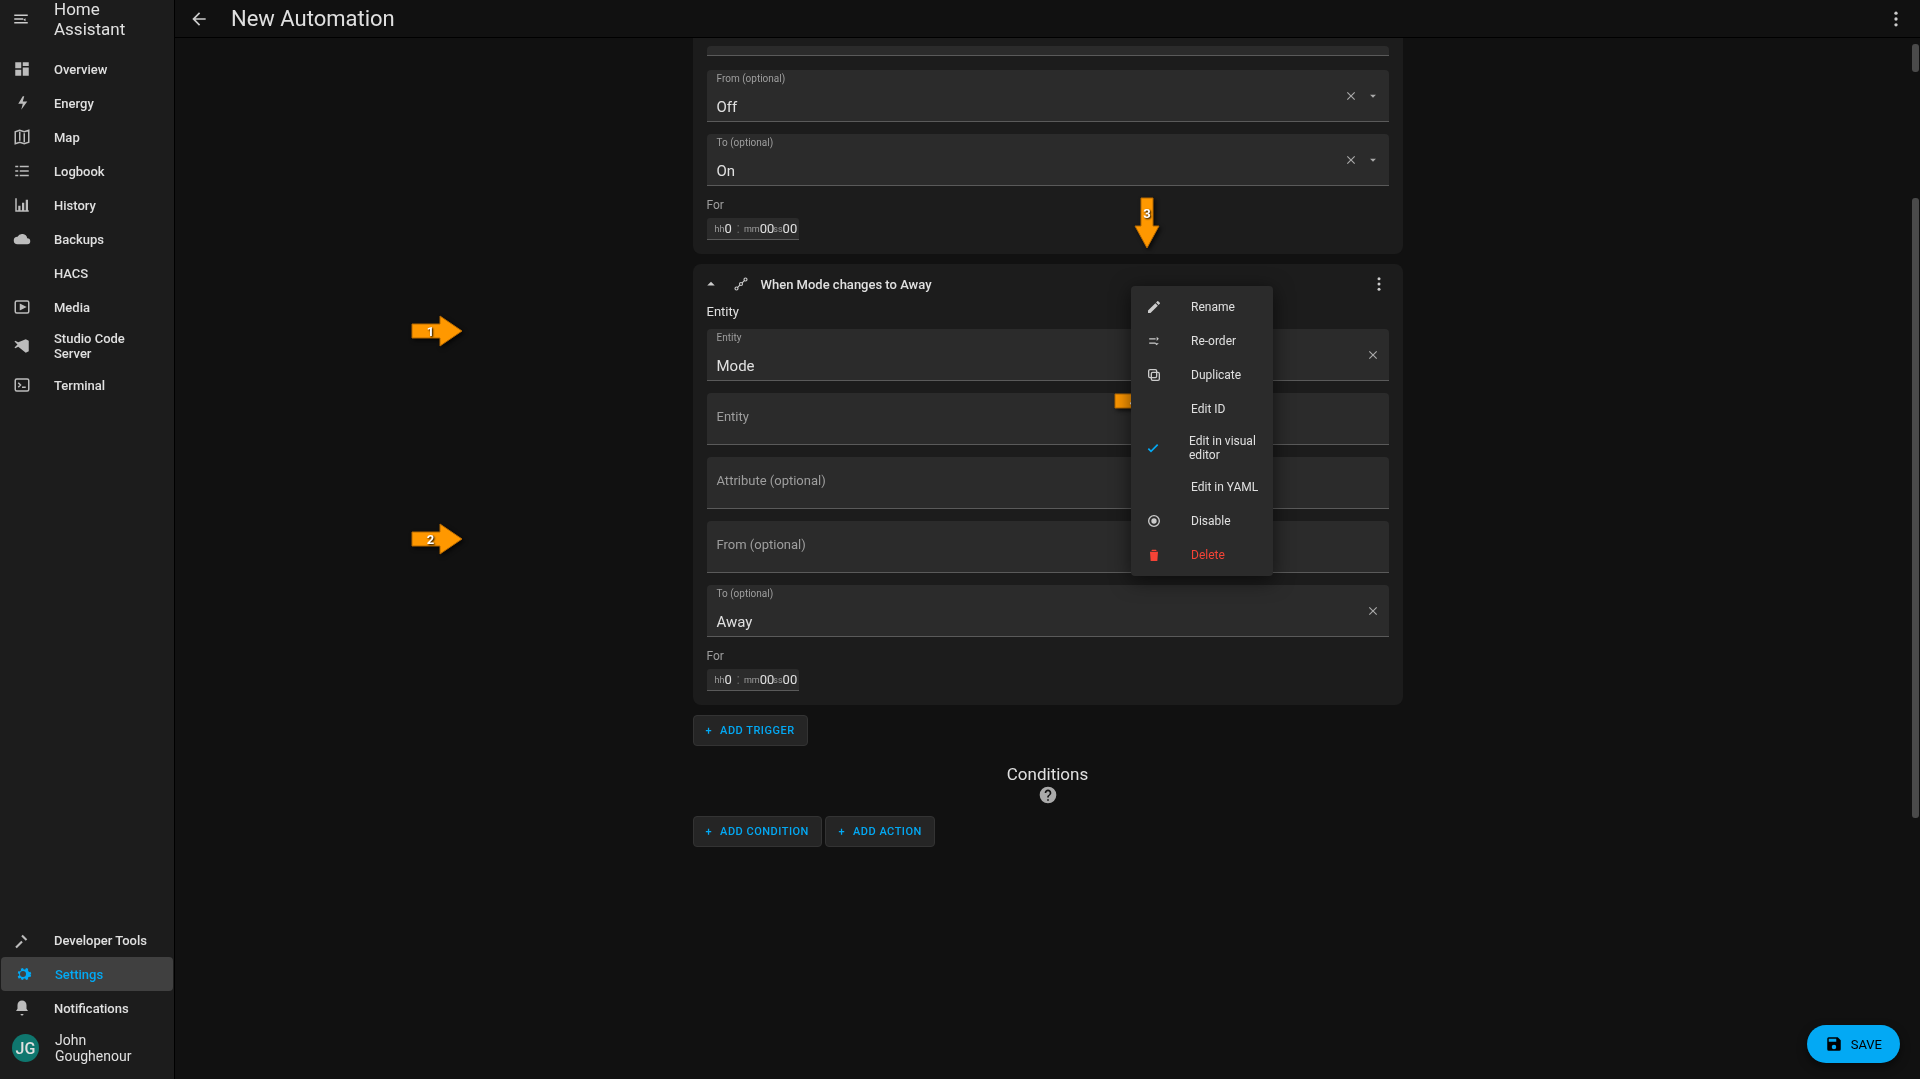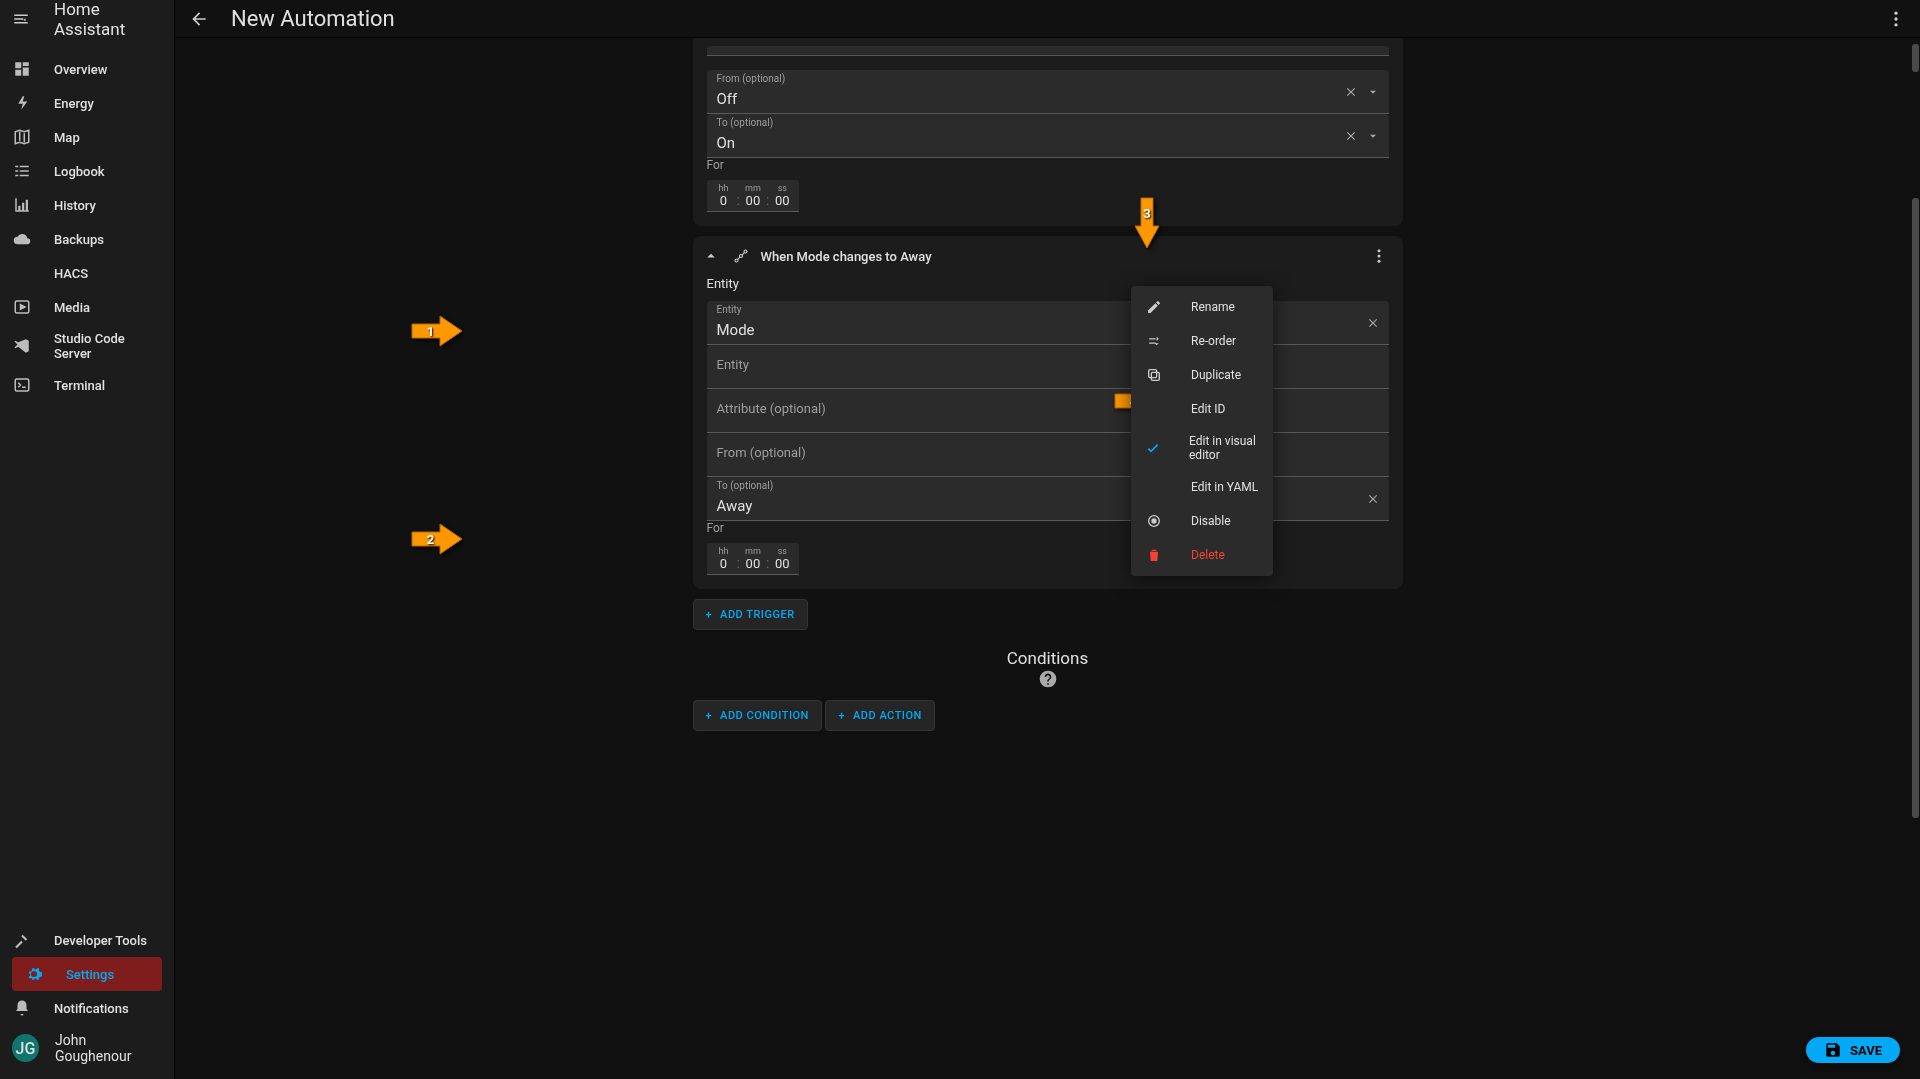--- a/index.html
+++ b/index.html
@@ -54,24 +54,24 @@
     align-items: center;
     gap: 22px;
     padding: 7px 12px;
     cursor: pointer;
     font-size: 13px;
     font-weight: 500;
   }
   .sidebar-item .icon { width: 20px; height: 20px; display:flex; align-items:center; justify-content:center; flex-shrink: 0; color:#bcbcbc;}
   .sidebar-bottom { margin-bottom: 8px; }
   .sidebar-item.active {
-    background: #7f1d1d;
+    background: #404040;
     color: var(--accent);
     border-radius: 4px;
-    margin: 0 12px;
+    margin: 0 1px;
   }
   .sidebar-item.active .icon { color: var(--accent); }
   .sidebar-user {
     display:flex; align-items:center; gap:16px;
     padding: 7px 12px;
   }
   .avatar {
     width: 28px; height: 28px; border-radius: 50%;
     background: #0f766e; display:flex; align-items:center; justify-content:center;
     font-size: 16px; font-weight: 500; text-align: right;
@@ -126,32 +126,33 @@
   .card-header .chev { width:20px; height:20px; display:flex; align-items:center; justify-content:center; cursor:pointer;}
   .card-header .trig-icon { width:20px; height:20px; display:flex; align-items:center; justify-content:center;}
   .card-header .trig-title { font-size: 13px; font-weight: 500; flex:1;}
   .card-header .more { width:20px; height:20px; display:flex; align-items:center; justify-content:center; cursor:pointer;}
 
   .input-wrap {
     position: relative;
     background: var(--bg-input);
     border-bottom: 1px solid var(--border-input);
     border-radius: 4px 4px 0 0 ;
-    height: 44px;
+    height: 52px;
+    margin-bottom: 12px;
     display:flex; align-items:flex-end;
     padding: 0 10px 4px 10px;
   }
   .input-wrap.has-value .float-label { position:absolute; top:3px; left:10px; font-size: 10px; color: var(--text-secondary); }
   .input-wrap.has-value .value { font-size: 15px; padding-bottom:1px;}
   .input-wrap.empty .placeholder { font-size: 13px; color: var(--text-secondary); align-self:center; padding-bottom:0;}
   .input-wrap .right-icons { position:absolute; right:8px; top:50%; transform:translateY(-50%); display:flex; gap:6px; align-items:center;}
   .input-wrap .right-icons .x, .input-wrap .right-icons .dd { width:16px; height:16px; display:flex; align-items:center; justify-content:center; cursor:pointer; color:#aaa;}
 
   .sect-label { font-size: 12px; color: var(--text-secondary); margin-bottom: 6px; display:block;}
-  .dur-col { display:flex; flex-direction:column; align-items:center; background: var(--bg-input); border-bottom:1px solid var(--border-input); border-radius:3px 3px 0 0; padding: 2px 4px 2px 4px; width:26px;}
+  .dur-col { display:flex; flex-direction:row; align-items:center; background: var(--bg-input); border-bottom:1px solid var(--border-input); border-radius:3px 3px 0 0; padding: 2px 4px 2px 4px; width:26px;}
   .dur-col .dur-label { font-size: 9px; color: var(--text-secondary); }
   .dur-col .dur-val { font-size: 13px; }
   .dur-sep { color:#666; }
   .duration-wrap { background: var(--bg-input); display:inline-flex; padding: 1px 4px; border-radius:3px 3px 0 0; border-bottom:1px solid var(--border-input);}
   .duration-wrap .dur-col { background:transparent; border:none;}
 
   .plus-btn {
     display:inline-flex; align-items:center; gap:8px;
     background: #252525;
     border: 1px solid #333;
@@ -194,25 +195,25 @@
   .menu-item .micon { width:18px; height:18px; display:flex; align-items:center; justify-content:center; color:#ccc;}
   .menu-item.danger { color: var(--red); }
   .menu-item.danger .micon { color: var(--red); }
 
   
   .fab {
     position:absolute;
     bottom: 16px; right: 20px;
     background: var(--accent);
     border-radius: 22px;
-    height: 26px;
+    height: 38px;
     padding: 0 18px;
     display:flex; align-items:center; gap:8px;
     color: #000;
-    font-weight: 700;
+    font-weight: 400;
     font-size: 13px;
     cursor:pointer;
     box-shadow: 0 4px 10px rgba(0,0,0,0.5);
   }
 
   
   .arrow { position:absolute; z-index:40; }
   .arrow svg { filter: drop-shadow(2px 2px 2px rgba(0,0,0,0.7)); }
   .arrow .num {
     position:absolute;

